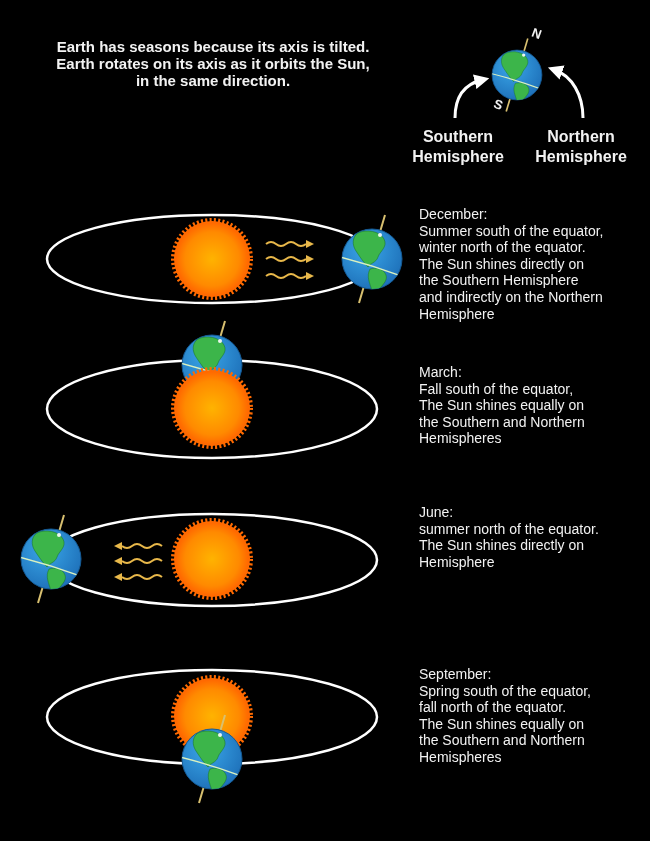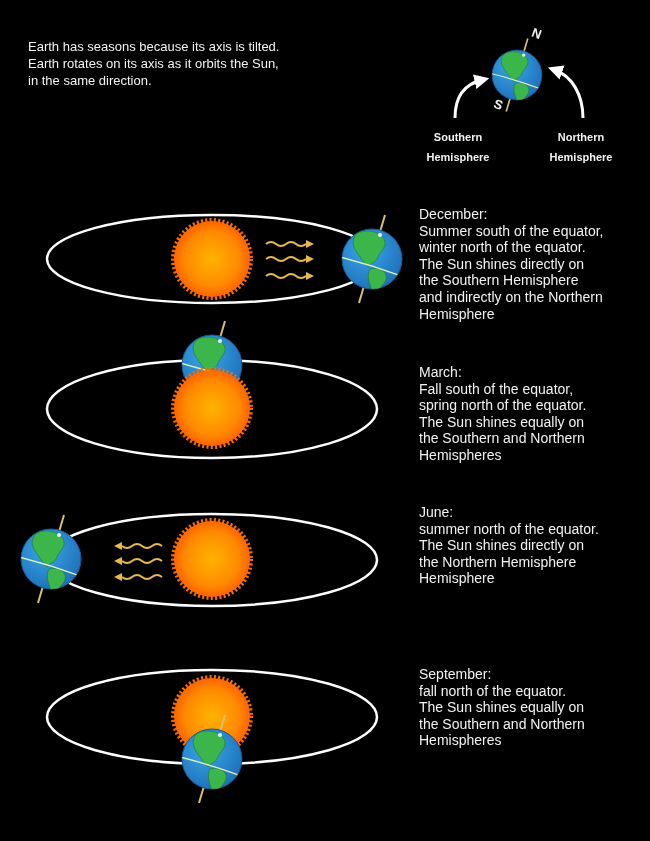--- a/index.html
+++ b/index.html
@@ -1,19 +1,19 @@
 <!DOCTYPE html>
 <html><head>
 <meta charset="utf-8">
 <style>
   html,body{margin:0;padding:0;background:#000;}
   body{width:650px;height:841px;position:relative;overflow:hidden;font-family:"Liberation Sans","DejaVu Sans",sans-serif;color:#f2f2f2;}
-  .intro{position:absolute;left:28px;top:38px;width:370px;text-align:left;font-weight:normal;font-size:13px;line-height:17px;}
+  .intro{position:absolute;left:28px;top:38px;width:370px;text-align:center;font-weight:bold;font-size:15px;line-height:17px;}
   .intro div{white-space:nowrap;}
-  .hemi{position:absolute;font-weight:bold;font-size:11px;line-height:20px;text-align:center;}
+  .hemi{position:absolute;font-weight:bold;font-size:16px;line-height:20px;text-align:center;}
   .caption{position:absolute;left:419px;font-weight:normal;font-size:14px;line-height:16.6px;white-space:nowrap;}
   svg{position:absolute;left:0;top:0;}
 </style>
 </head>
 <body>
 
 <svg width="650" height="841" viewBox="0 0 650 841">
   <defs>
     <radialGradient id="sunG" cx="50%" cy="50%" r="50%">
       <stop offset="0%" stop-color="#ffb300"></stop>
@@ -113,33 +113,32 @@
   <div>winter north of the equator.</div>
   <div>The Sun shines directly on</div>
   <div>the Southern Hemisphere</div>
   <div>and indirectly on the Northern</div>
   <div>Hemisphere</div>
 </div>
 
 <div class="caption" style="top:364px;">
   <div>March:</div>
   <div>Fall south of the equator,</div>
-  <div>spring north of the equator.</div>
   <div>The Sun shines equally on</div>
   <div>the Southern and Northern</div>
   <div>Hemispheres</div>
 </div>
 
 <div class="caption" style="top:504px;">
   <div>June:</div>
   <div>summer north of the equator.</div>
   <div>The Sun shines directly on</div>
-  <div>the Northern Hemisphere</div>
   <div>Hemisphere</div>
 </div>
 
 <div class="caption" style="top:666px;">
   <div>September:</div>
+  <div>Spring south of the equator,</div>
   <div>fall north of the equator.</div>
   <div>The Sun shines equally on</div>
   <div>the Southern and Northern</div>
   <div>Hemispheres</div>
 </div>
 
 </body></html>

